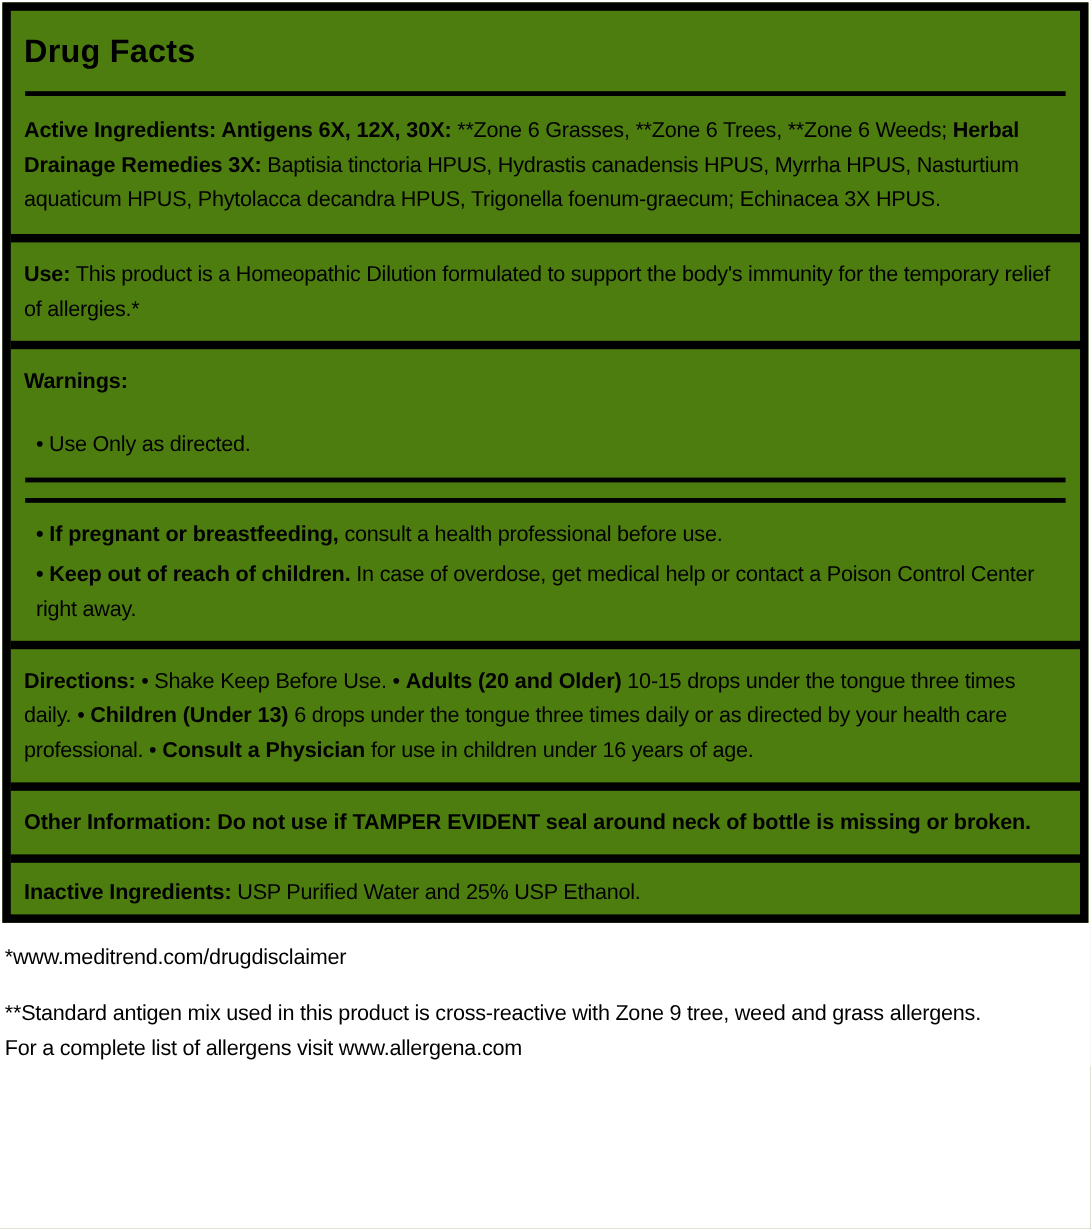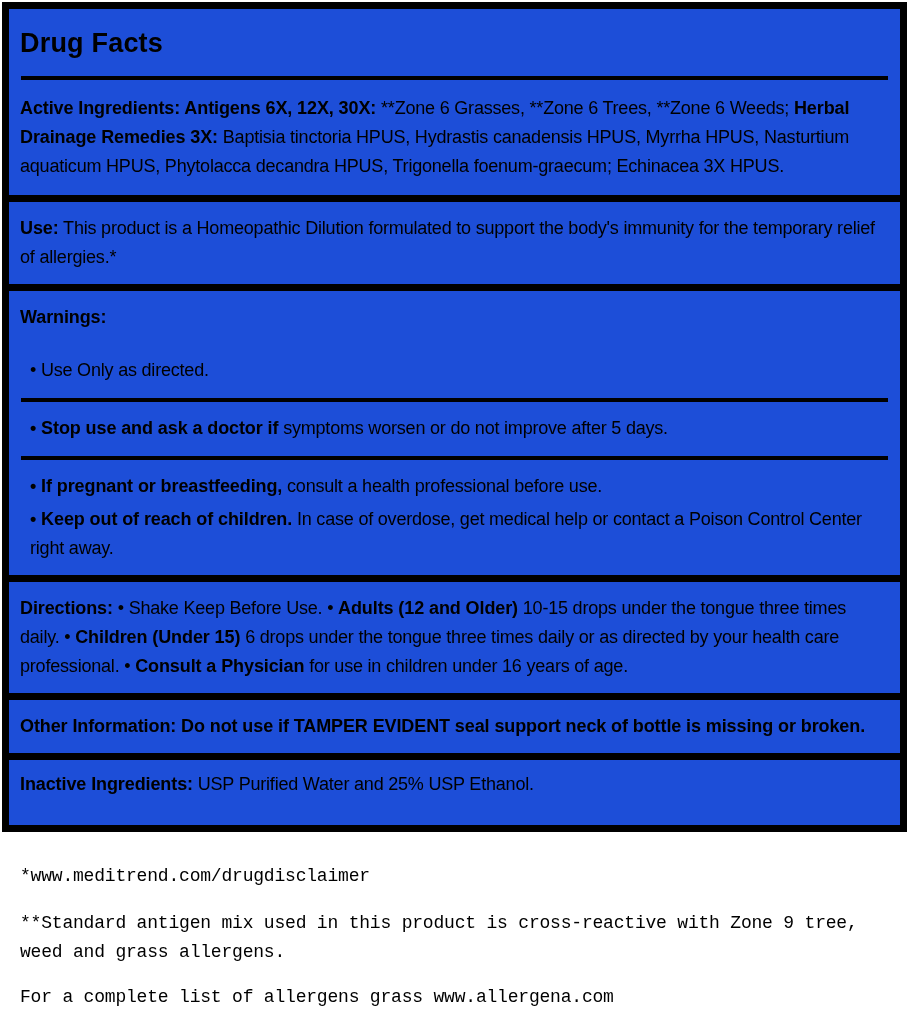--- a/index.html
+++ b/index.html
@@ -9,21 +9,21 @@
     color: #000000;
     font-family: "Liberation Sans", sans-serif;
   }
   .page {
     width: 909px;
     box-sizing: border-box;
     padding: 2px 2px 0 2px;
   }
   .panel {
     border: 7px solid #000000;
-    background: #1d4ed8;
+    background: #4d7c0f;
   }
   .sec {
     padding: 12px 11px;
   }
   .sec-title {
     padding-bottom: 14px;
   }
   h1.dftitle {
     margin: 6px 0 0 0;
     font-size: 27px;
@@ -52,28 +52,28 @@
   .bullet {
     padding-left: 10px;
   }
   .inner-rule {
     height: 4px;
     background: #000000;
     margin: 13px 1px 12px 1px;
   }
   .warn-item { margin-top: 24px; }
   .warn-item-tight { margin-top: 4px; }
-  .sec-inactive { padding-top: 10px; padding-bottom: 26px; }
+  .sec-inactive { padding-top: 10px; padding-bottom: 4px; }
   .footer {
     padding: 14px 2px 0 2px;
     font-size: 18px;
     line-height: 29px;
     letter-spacing: -0.2px;
   }
-  .footer p { margin: 16px; font-family: Liberation Mono, monospace; }
+  .footer p { margin: 0; }
   .footer .fline2 { margin-top: 18px; }
 </style>
 </head>
 <body>
 
 <div class="page">
   <div class="panel">
 
     <div class="sec sec-title">
       <h1 class="dftitle">Drug Facts</h1>
@@ -86,44 +86,43 @@
     <div class="sec">
       <p class="para"><b>Use:</b><span> This product is a Homeopathic Dilution formulated to support the body's immunity for the temporary relief of allergies.*</span></p>
     </div>
 
     <div class="divider"></div>
 
     <div class="sec">
       <p class="para"><b>Warnings:</b></p>
       <p class="para bullet warn-item">• Use Only as directed.</p>
       <div class="inner-rule"></div>
-      <p class="para bullet"><b>• Stop use and ask a doctor if</b><span> symptoms worsen or do not improve after 5 days.</span></p>
       <div class="inner-rule"></div>
       <p class="para bullet"><b>• If pregnant or breastfeeding,</b><span> consult a health professional before use.</span></p>
       <p class="para bullet warn-item-tight"><b>• Keep out of reach of children.</b><span> In case of overdose, get medical help or contact a Poison Control Center right away.</span></p>
     </div>
 
     <div class="divider"></div>
 
     <div class="sec">
-      <p class="para"><b>Directions:</b><span> • Shake Keep Before Use. • </span><b>Adults (12 and Older)</b><span> 10-15 drops under the tongue three times daily. • </span><b>Children (Under 15)</b><span> 6 drops under the tongue three times daily or as directed by your health care professional. • </span><b>Consult a Physician</b><span> for use in children under 16 years of age.</span></p>
+      <p class="para"><b>Directions:</b><span> • Shake Keep Before Use. • </span><b>Adults (20 and Older)</b><span> 10-15 drops under the tongue three times daily. • </span><b>Children (Under 13)</b><span> 6 drops under the tongue three times daily or as directed by your health care professional. • </span><b>Consult a Physician</b><span> for use in children under 16 years of age.</span></p>
     </div>
 
     <div class="divider"></div>
 
     <div class="sec">
-      <p class="para"><b>Other Information: Do not use if TAMPER EVIDENT seal support neck of bottle is missing or broken.</b></p>
+      <p class="para"><b>Other Information: Do not use if TAMPER EVIDENT seal around neck of bottle is missing or broken.</b></p>
     </div>
 
     <div class="divider"></div>
 
     <div class="sec sec-inactive">
       <p class="para"><b>Inactive Ingredients:</b><span> USP Purified Water and 25% USP Ethanol.</span></p>
     </div>
 
   </div>
 
   <div class="footer">
     <p class="fline1">*www.meditrend.com/drugdisclaimer</p>
     <p class="fline2">**Standard antigen mix used in this product is cross-reactive with Zone 9 tree, weed and grass allergens.</p>
-    <p class="fline3">For a complete list of allergens grass www.allergena.com</p>
+    <p class="fline3">For a complete list of allergens visit www.allergena.com</p>
   </div>
 </div>
 
 </body></html>

